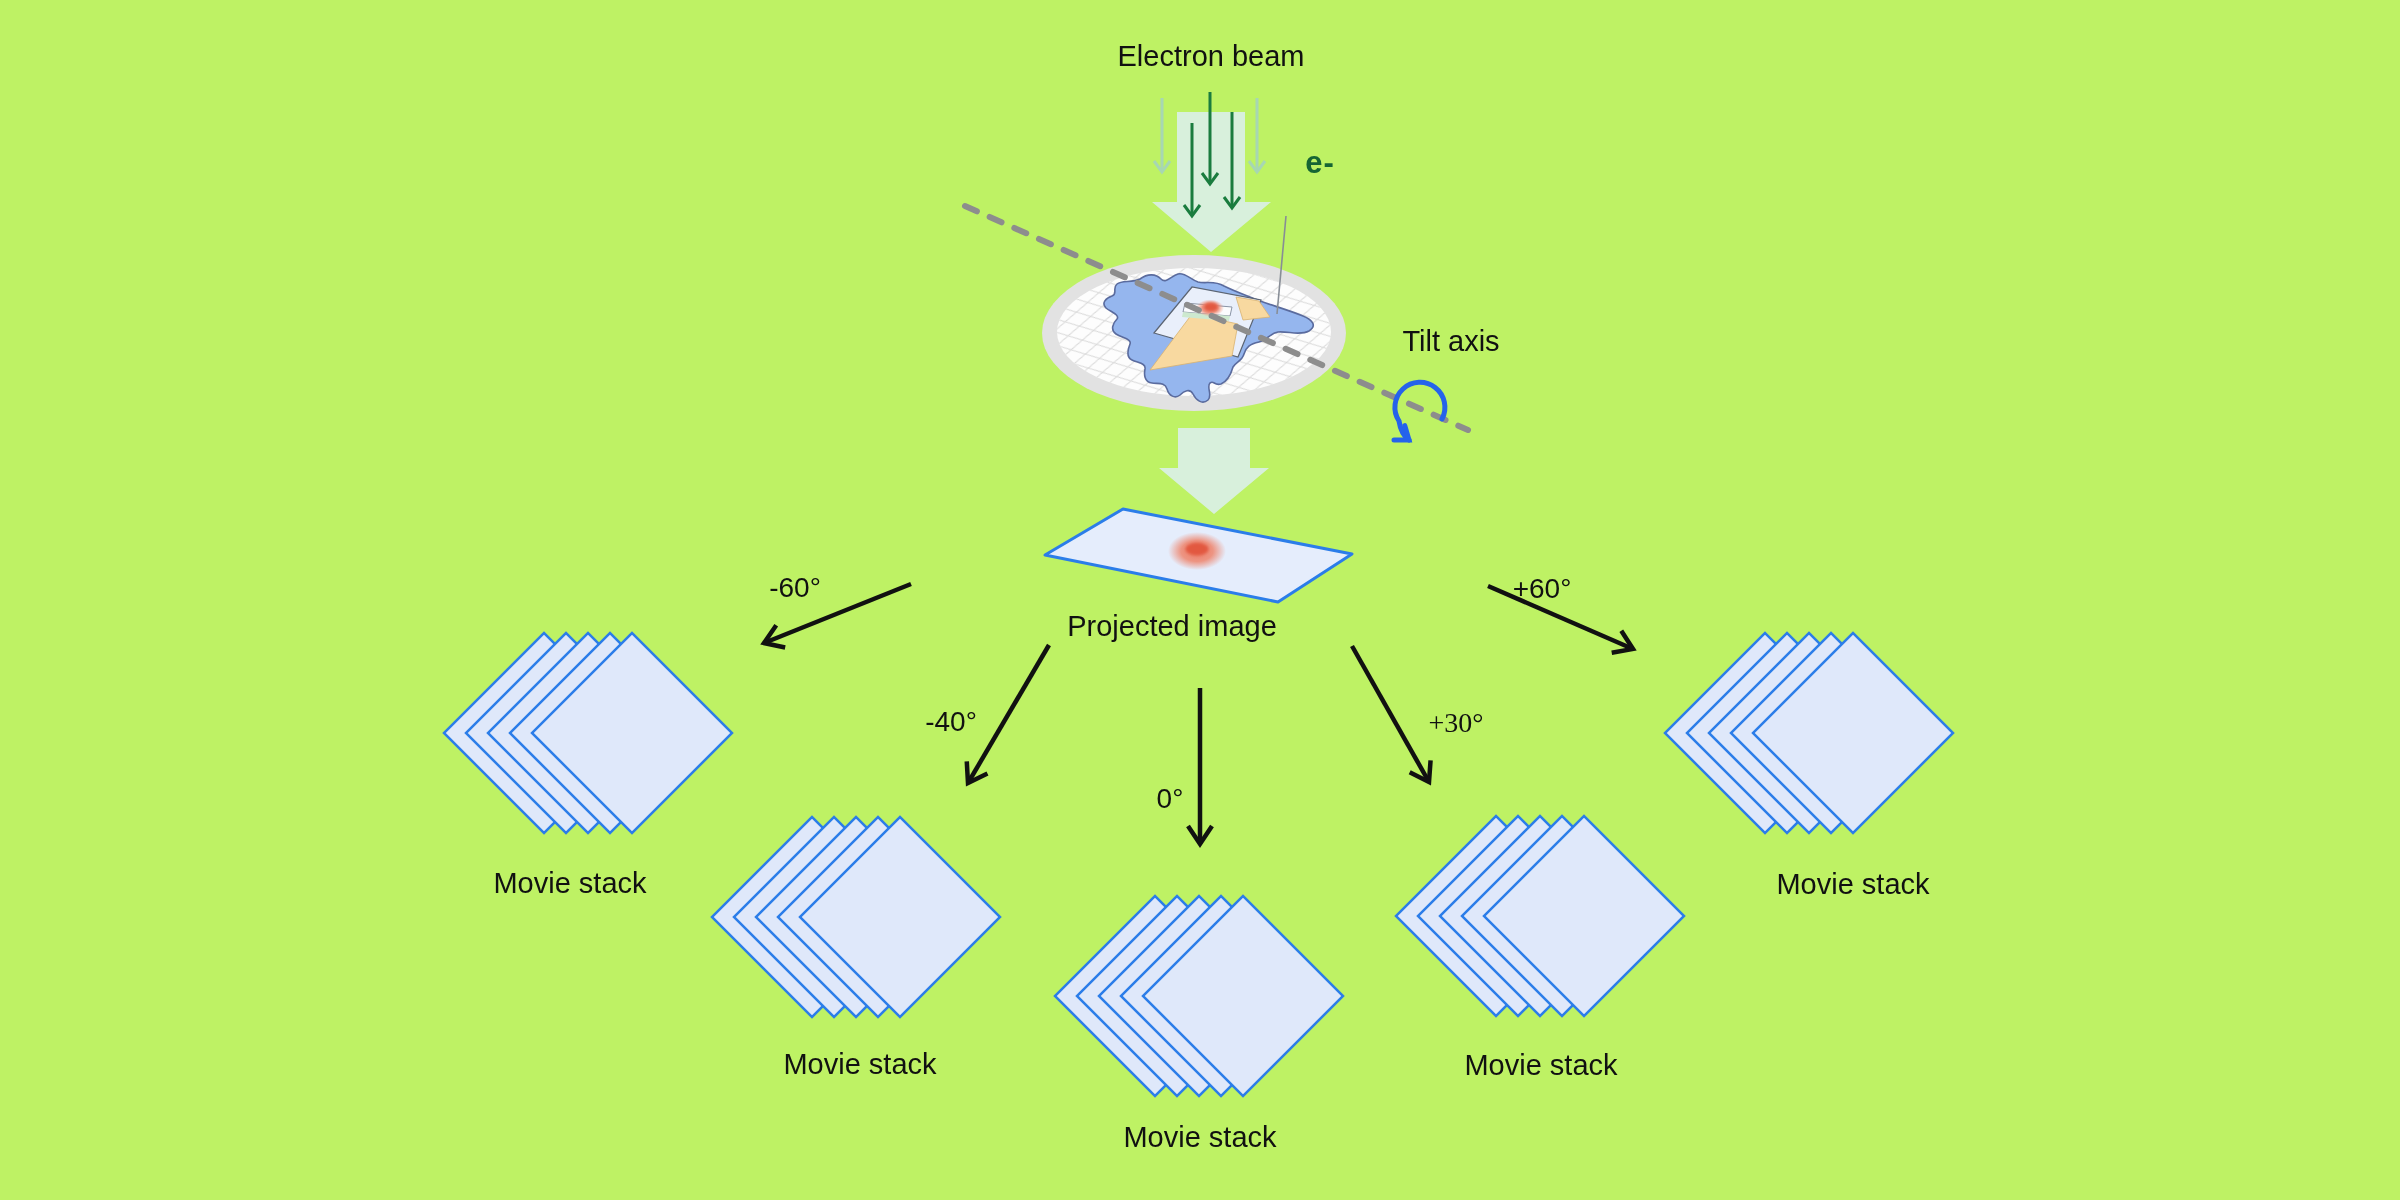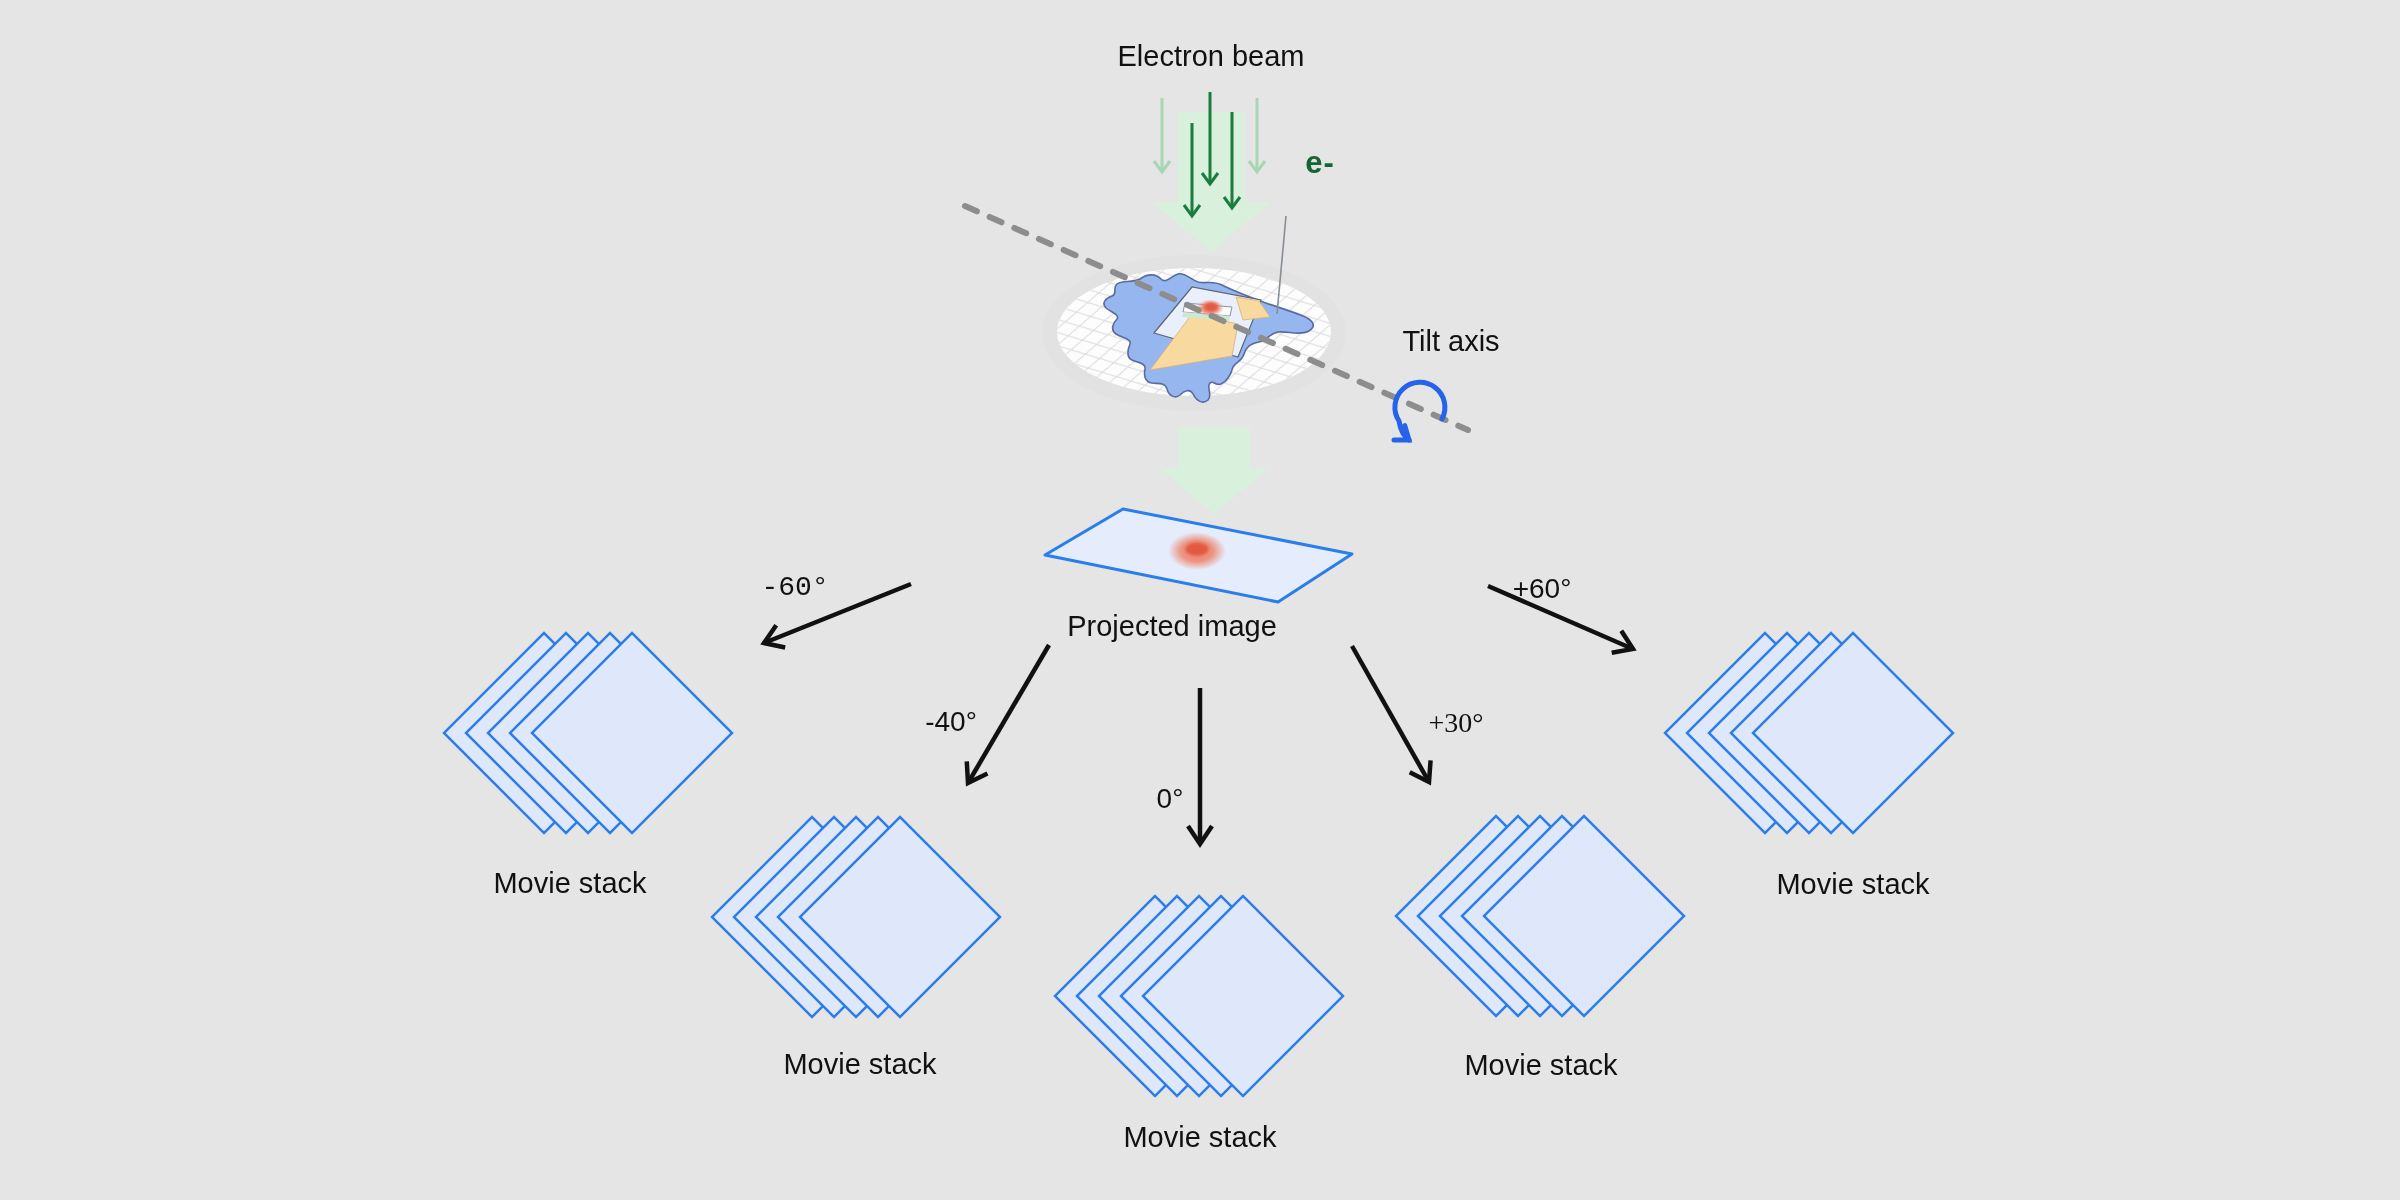--- a/index.html
+++ b/index.html
@@ -1,20 +1,20 @@
 <!DOCTYPE html>
 <html style="--beam-green-dark: #1a7c3e; --beam-green-light: #a7d7b2; --beam-block-green: #d8f0dc; --electron-text-green: #166534; --frame-blue: #2b7de9; --frame-fill: #dfe8fa; --sheet-fill: #e5edfc; --arrow-black: #111111; --tilt-axis-gray: #8d8d8d; --rotation-blue: #2563eb; --target-red: #ee8a74; --target-red-dark: #e25840; --grid-ring-gray: #e2e2e2; --mesh-line-gray: #d6d6d6; --cell-blue: #95b6ee; --cell-stroke: #5a6b9e; --lamella-orange: #f8d9a0;"><head>
 <meta charset="utf-8">
 <style>
   html, body { margin: 0; padding: 0; background: #ffffff; }
   .canvas {
     position: relative;
     width: 2400px;
     height: 1200px;
-    background: #e5e5e5;
+    background: #bef264;
     overflow: hidden;
     font-family: "Liberation Sans", sans-serif;
   }
   .canvas svg.layer {
     position: absolute;
     left: 0; top: 0;
     width: 2400px; height: 1200px;
   }
   .lbl {
     position: absolute;
@@ -178,21 +178,21 @@
   </svg>
 
   <div class="lbl big" style="left:1211px; top:57px;">Electron beam</div>
 
   <div class="lbl electron" style="left:1320px; top:163px;">e-</div>
 
   <div class="lbl big" style="left:1451px; top:342px;">Tilt axis</div>
 
   <div class="lbl big" style="left:1172px; top:627px;">Projected image</div>
 
-  <div class="lbl" style="left:795px;  top:588px;font-family:Liberation Mono, monospace;">-60°</div>
+  <div class="lbl" style="left:795px;  top:588px;">-60°</div>
   <div class="lbl" style="left:951px;  top:722px;">-40°</div>
   <div class="lbl" style="left:1170px; top:799px;">0°</div>
   <div class="lbl" style="left:1456px; top:723px;font-family:Liberation Serif, serif;">+30°</div>
   <div class="lbl" style="left:1542px; top:589px;">+60°</div>
 
   <div class="lbl big" style="left:570px;  top:884px;">Movie stack</div>
   <div class="lbl big" style="left:860px;  top:1065px;">Movie stack</div>
   <div class="lbl big" style="left:1200px; top:1138px;">Movie stack</div>
   <div class="lbl big" style="left:1541px; top:1066px;">Movie stack</div>
   <div class="lbl big" style="left:1853px; top:885px;">Movie stack</div>

